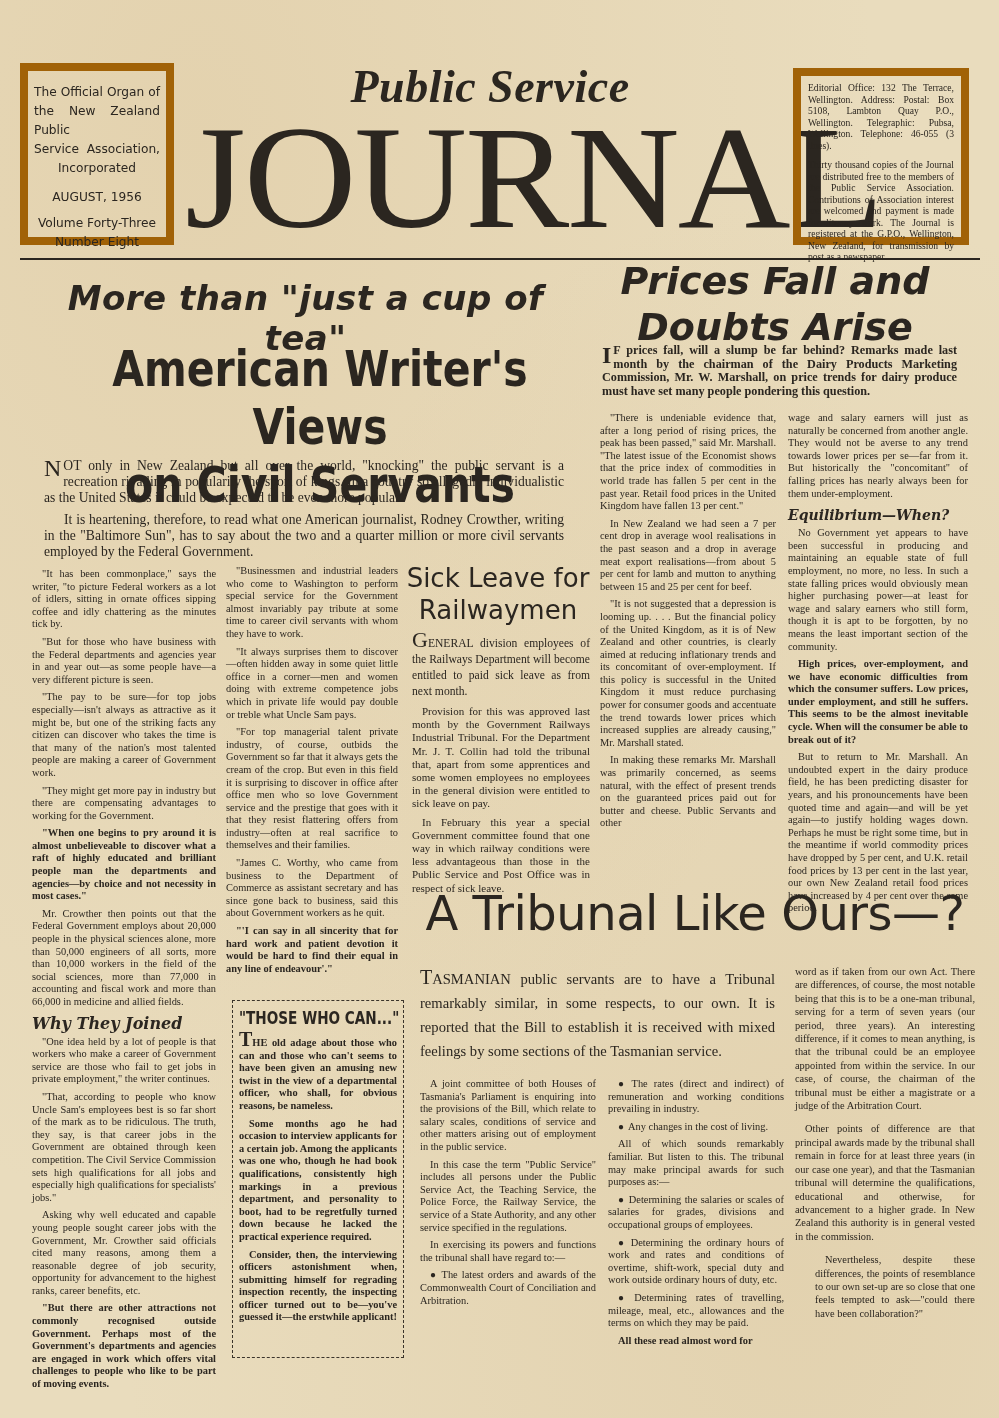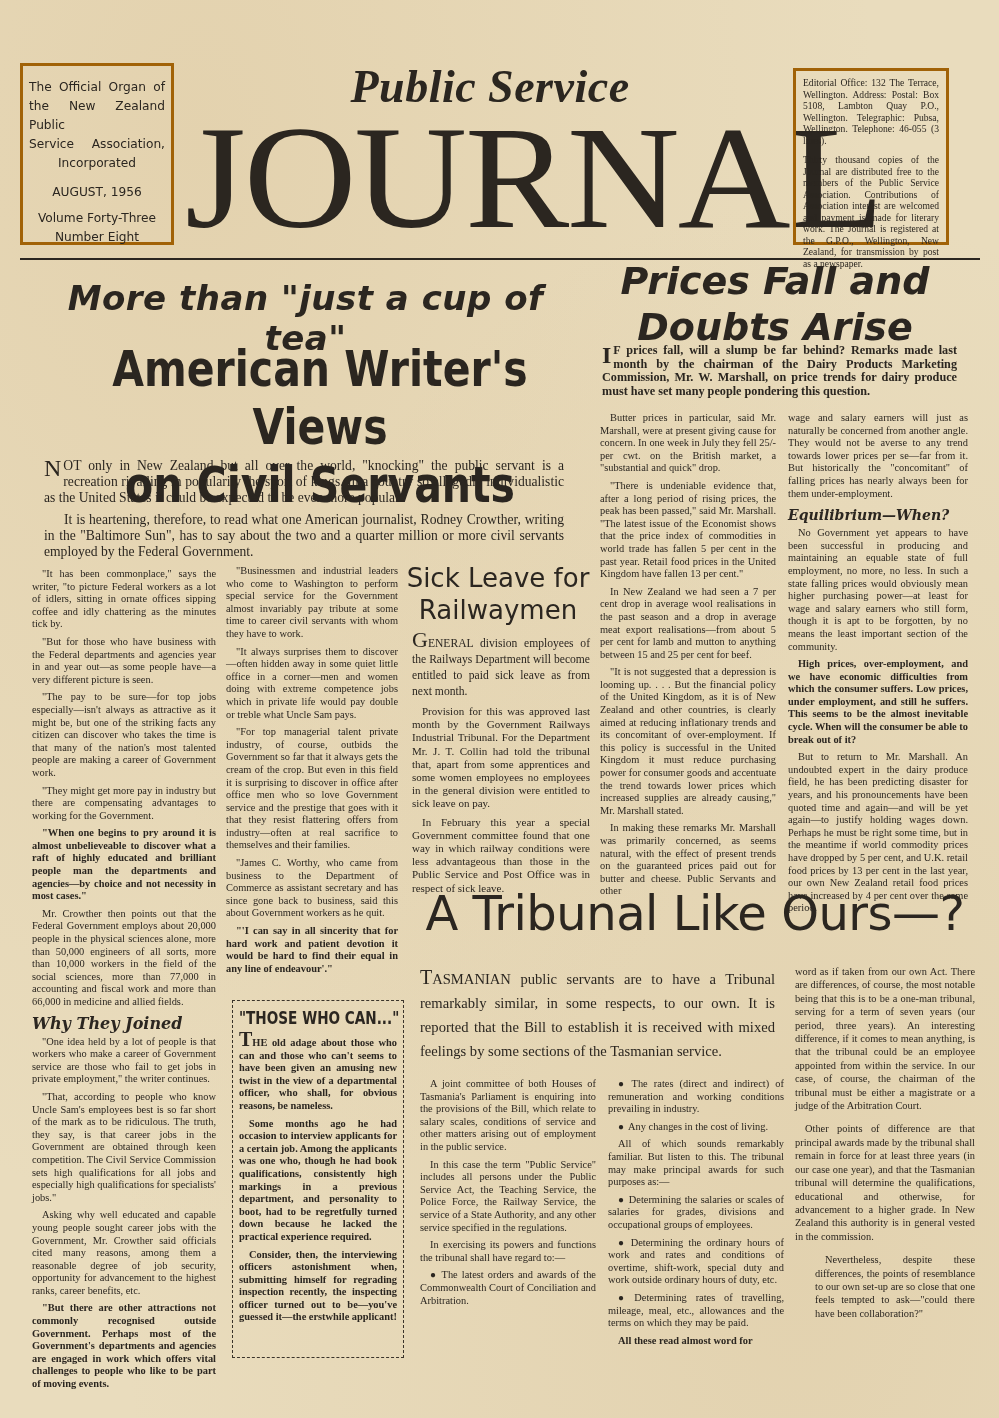--- a/index.html
+++ b/index.html
@@ -1,25 +1,25 @@
 <!DOCTYPE html>
 <html><head>
 <meta charset="utf-8">
 <style>
   html,body{margin:0;padding:0;}
   body{width:999px;height:1418px;background:#e9dcbd;position:relative;overflow:hidden;font-family:"Liberation Serif",serif;color:#2b2620;}
   .abs{position:absolute;}
-  .box{border:3px solid #a16207;box-sizing:border-box;}
+  .box{border:8px solid #a16207;box-sizing:border-box;}
   .org{left:20px;top:63px;width:154px;height:182px;font-family:"DejaVu Sans",sans-serif;font-size:12.2px;line-height:19px;text-align:center;padding:12px 6px 0 6px;}
   .org .jl{text-align:justify;text-align-last:justify;}
   .org .date{margin-top:10px;}
   .org .vol{margin-top:6px;line-height:20px;}
   .masthead-sub{left:340px;top:62px;width:300px;font-family:"Liberation Serif",serif;font-style:italic;font-weight:bold;font-size:46px;line-height:50px;text-align:center;letter-spacing:0.5px;}
   .masthead-main{left:185px;top:108px;width:605px;font-family:"Liberation Serif",serif;font-size:146px;line-height:140px;text-align:center;letter-spacing:-2px;transform:scaleX(1.07);transform-origin:left top;}
-  .edit{left:793px;top:68px;width:156px;height:177px;font-family:"Liberation Serif",serif;font-size:9.6px;line-height:11.5px;padding:6px 7px;text-align:justify;}
+  .edit{left:793px;top:68px;width:176px;height:177px;font-family:"Liberation Serif",serif;font-size:9.6px;line-height:11.5px;padding:6px 7px;text-align:justify;}
   .edit p{margin:0 0 8px 0;}
   .rule{left:20px;width:960px;height:2px;background:#2b2620;}
   .tagline{left:28px;top:278px;width:555px;font-family:"DejaVu Sans",sans-serif;font-style:italic;font-weight:bold;font-size:34px;line-height:40px;text-align:center;letter-spacing:0.5px;}
   .headline{font-family:"DejaVu Sans",sans-serif;font-weight:bold;color:#2b2620;transform:scaleX(0.82);transform-origin:center top;text-align:center;}
   .h-american{left:40px;top:340px;width:560px;font-size:50px;line-height:58px;}
   .h-prices{left:605px;top:258px;width:340px;font-family:"DejaVu Sans",sans-serif;font-style:italic;font-weight:bold;font-size:38px;line-height:46px;text-align:center;}
   .lead{font-size:13.6px;line-height:16px;text-align:justify;}
   .lead .drop{font-size:24px;line-height:20px;float:left;margin-right:2px;}
   .body9{font-size:10.4px;line-height:12.6px;text-align:justify;font-family:"Liberation Serif",serif;}
   .body9 p{margin:0 0 5px 0;text-indent:10px;}
@@ -112,21 +112,20 @@
 </div>
 
 <div class="abs h-prices">
   <div>Prices Fall and</div>
   <div>Doubts Arise</div>
 </div>
 <div class="abs prices-lead">
   <span class="drop">I</span><span>F prices fall, will a slump be far behind? Remarks made last month by the chairman of the Dairy Products Marketing Commission, Mr. W. Marshall, on price trends for dairy produce must have set many people pondering this question.</span>
 </div>
 <div class="abs body9" style="left:600px;top:412px;width:176px;">
-  <p>Butter prices in particular, said Mr. Marshall, were at present giving cause for concern. In one week in July they fell 25/- per cwt. on the British market, a "substantial and quick" drop.</p>
   <p>"There is undeniable evidence that, after a long period of rising prices, the peak has been passed," said Mr. Marshall. "The latest issue of the Economist shows that the price index of commodities in world trade has fallen 5 per cent in the past year. Retail food prices in the United Kingdom have fallen 13 per cent."</p>
   <p>In New Zealand we had seen a 7 per cent drop in average wool realisations in the past season and a drop in average meat export realisations—from about 5 per cent for lamb and mutton to anything between 15 and 25 per cent for beef.</p>
   <p>"It is not suggested that a depression is looming up. . . . But the financial policy of the United Kingdom, as it is of New Zealand and other countries, is clearly aimed at reducing inflationary trends and its concomitant of over-employment. If this policy is successful in the United Kingdom it must reduce purchasing power for consumer goods and accentuate the trend towards lower prices which increased supplies are already causing," Mr. Marshall stated.</p>
   <p>In making these remarks Mr. Marshall was primarily concerned, as seems natural, with the effect of present trends on the guaranteed prices paid out for butter and cheese. Public Servants and other</p>
 </div>
 <div class="abs body9" style="left:788px;top:412px;width:180px;">
   <p style="text-indent:0;">wage and salary earners will just as naturally be concerned from another angle. They would not be averse to any trend towards lower prices per se—far from it. But historically the "concomitant" of falling prices has nearly always been for them under-employment.</p>
   <div class="subhead" style="font-size:14px;">Equilibrium—When?</div>
   <p>No Government yet appears to have been successful in producing and maintaining an equable state of full employment, no more, no less. In such a state falling prices would obviously mean higher purchasing power—at least for wage and salary earners who still form, though it is apt to be forgotten, by no means the least important section of the community.</p>
   <p class="bold">High prices, over-employment, and we have economic difficulties from which the consumer suffers. Low prices, under employment, and still he suffers. This seems to be the almost inevitable cycle. When will the consumer be able to break out of it?</p>

